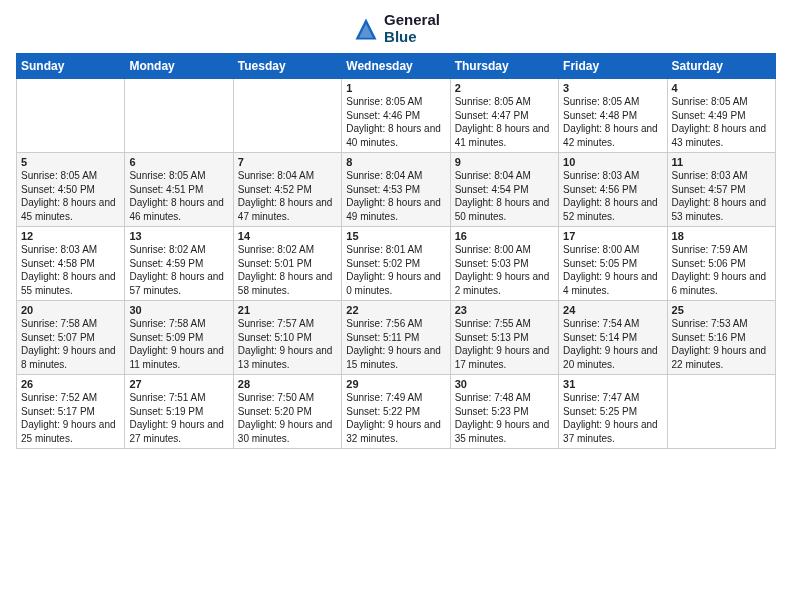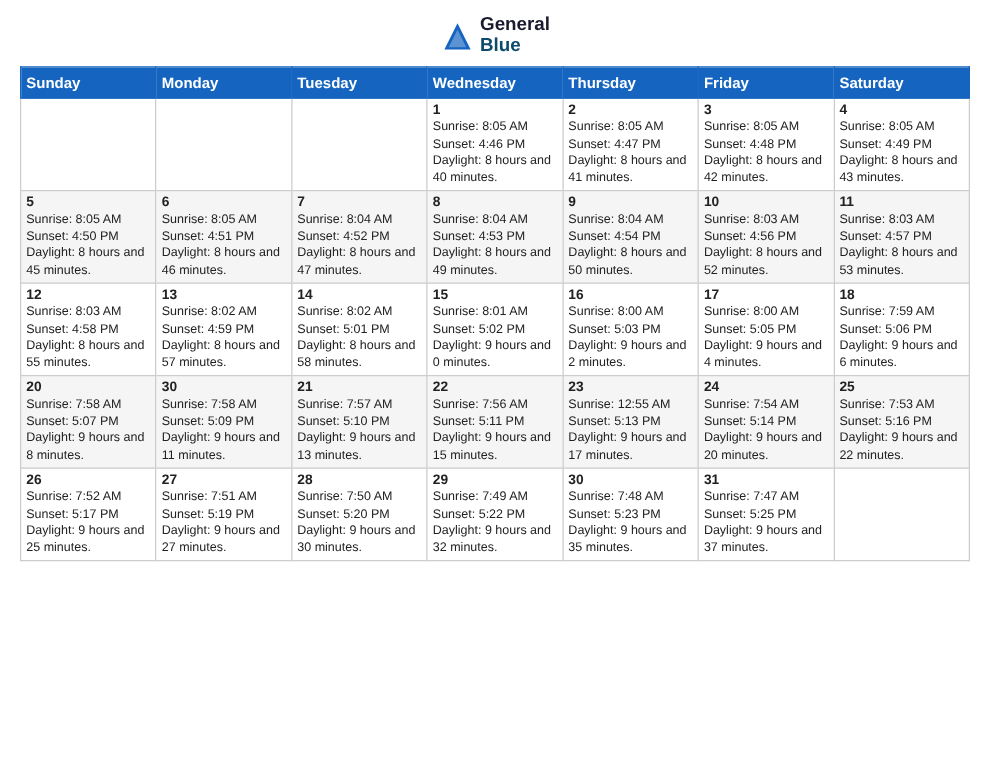--- a/index.html
+++ b/index.html
@@ -287,21 +287,21 @@
           </td>
           <td>
             <span class="day-num">22</span>
             <div class="day-info">Sunrise: 7:56 AM
 Sunset: 5:11 PM
 Daylight: 9 hours
 and 15 minutes.</div>
           </td>
           <td>
             <span class="day-num">23</span>
-            <div class="day-info">Sunrise: 12:55 AM
+            <div class="day-info">Sunrise: 7:55 AM
 Sunset: 5:13 PM
 Daylight: 9 hours
 and 17 minutes.</div>
           </td>
           <td>
             <span class="day-num">24</span>
             <div class="day-info">Sunrise: 7:54 AM
 Sunset: 5:14 PM
 Daylight: 9 hours
 and 20 minutes.</div>

